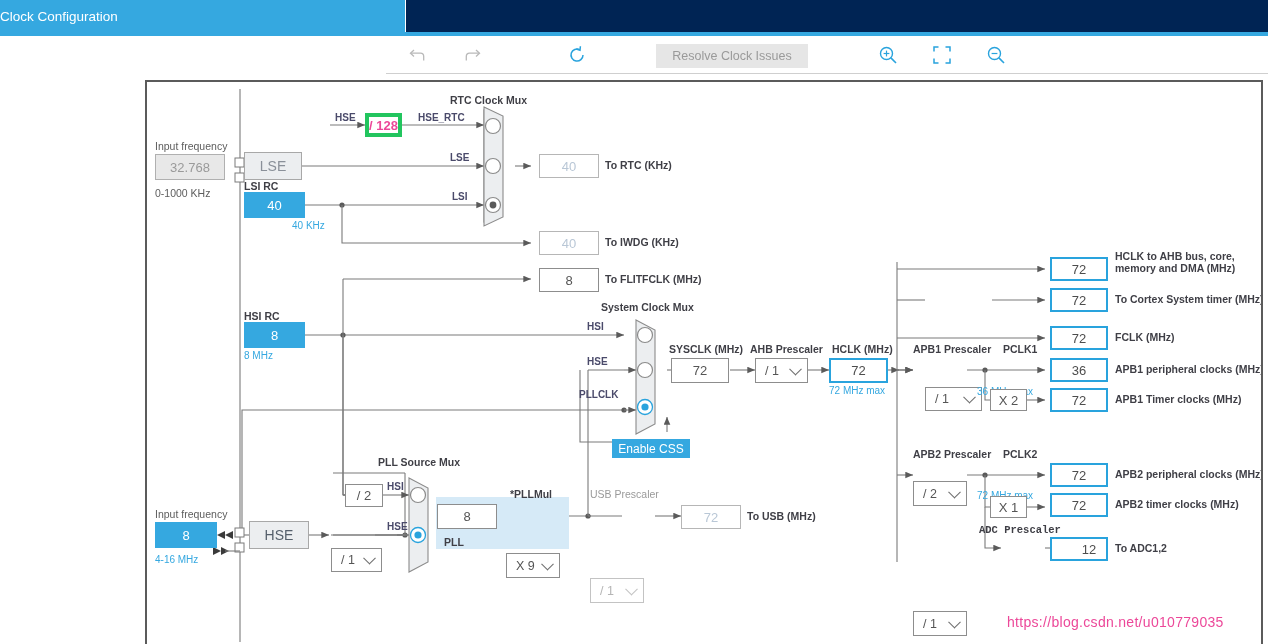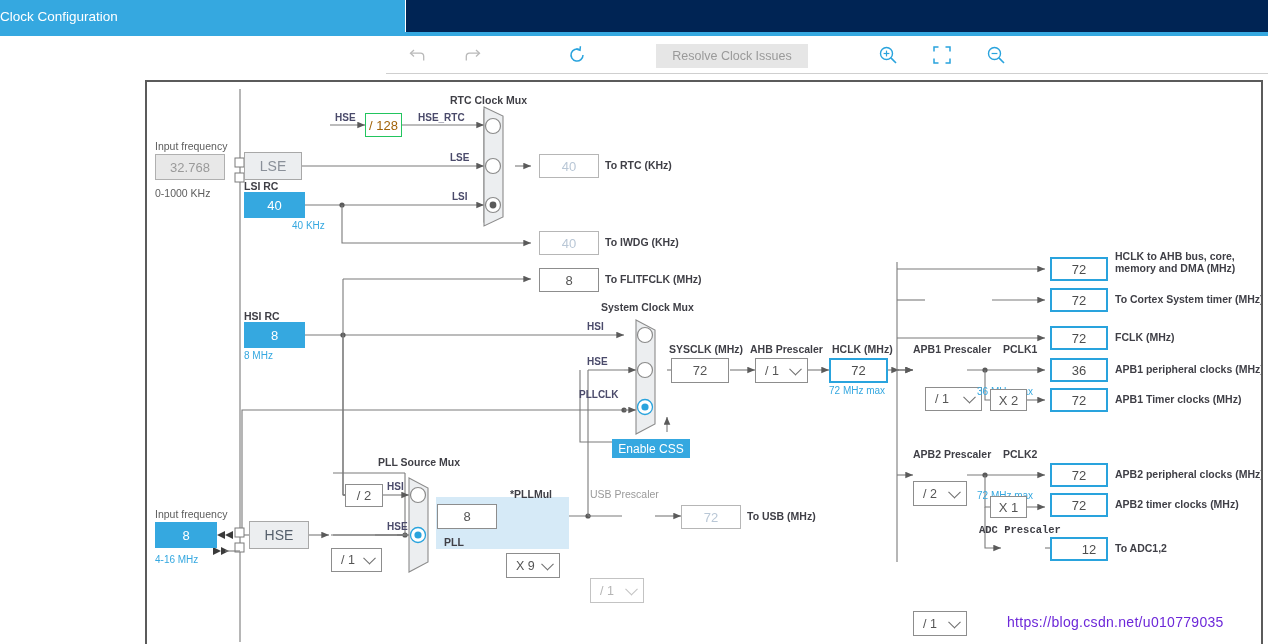--- a/index.html
+++ b/index.html
@@ -87,21 +87,21 @@
   .lbl-gray{font-size:10.5px;color:#9a9a9a;white-space:nowrap;}
 
   
   .box{
     box-sizing:border-box;
     display:flex;align-items:center;justify-content:center;
     font-size:13px;
     background:#ffffff;
     white-space:nowrap;
   }
-  .box-gray{border:1px solid #22c55e;color:#a16207;background:#ffffff;}
+  .box-gray{border:4px solid #22c55e;color:#ec4899;background:#ffffff;font-weight:bold;}
   .box-disabled{border:1px solid #b6b6b6;color:#b9c7d6;background:#ffffff;}
   .box-dis-fill{border:1px solid #b0b0b0;color:#9a9a9a;background:#e8e8e8;}
   .box-blue-fill{background:#35a8e0;color:#ffffff;border:1px solid #35a8e0;}
   .box-blue-outline{border:2px solid #29a3dd;color:#4d4d4d;background:#ffffff;}
   .box-plain{border:1px solid #8d8d8d;color:#555;background:#ffffff;}
   .box-lse{border:1px solid #a8a8a8;background:#eceef0;color:#8a9099;font-size:14px;}
   .box-hse{border:1px solid #a8a8a8;background:#eceef0;color:#555f6b;font-size:14px;}
 
   
   .sel{
@@ -125,21 +125,21 @@
 
   .pllblock{background:#d6eaf7;}
   .enable-css{
     background:#35a8e0;color:#ffffff;font-size:12px;
     display:flex;align-items:center;justify-content:center;
     cursor:pointer;white-space:nowrap;
   }
 
   .watermark{
     position:absolute;left:1007px;top:614px;
-    font-size:14px;color:#6d28d9;white-space:nowrap;
+    font-size:14px;color:#ec4899;white-space:nowrap;
     letter-spacing:0.3px;
   }
 </style>
 </head>
 <body>
 
 <div class="tabbar">
   <div class="tab clock">
     <span>Clock Configuration</span>
   </div>

